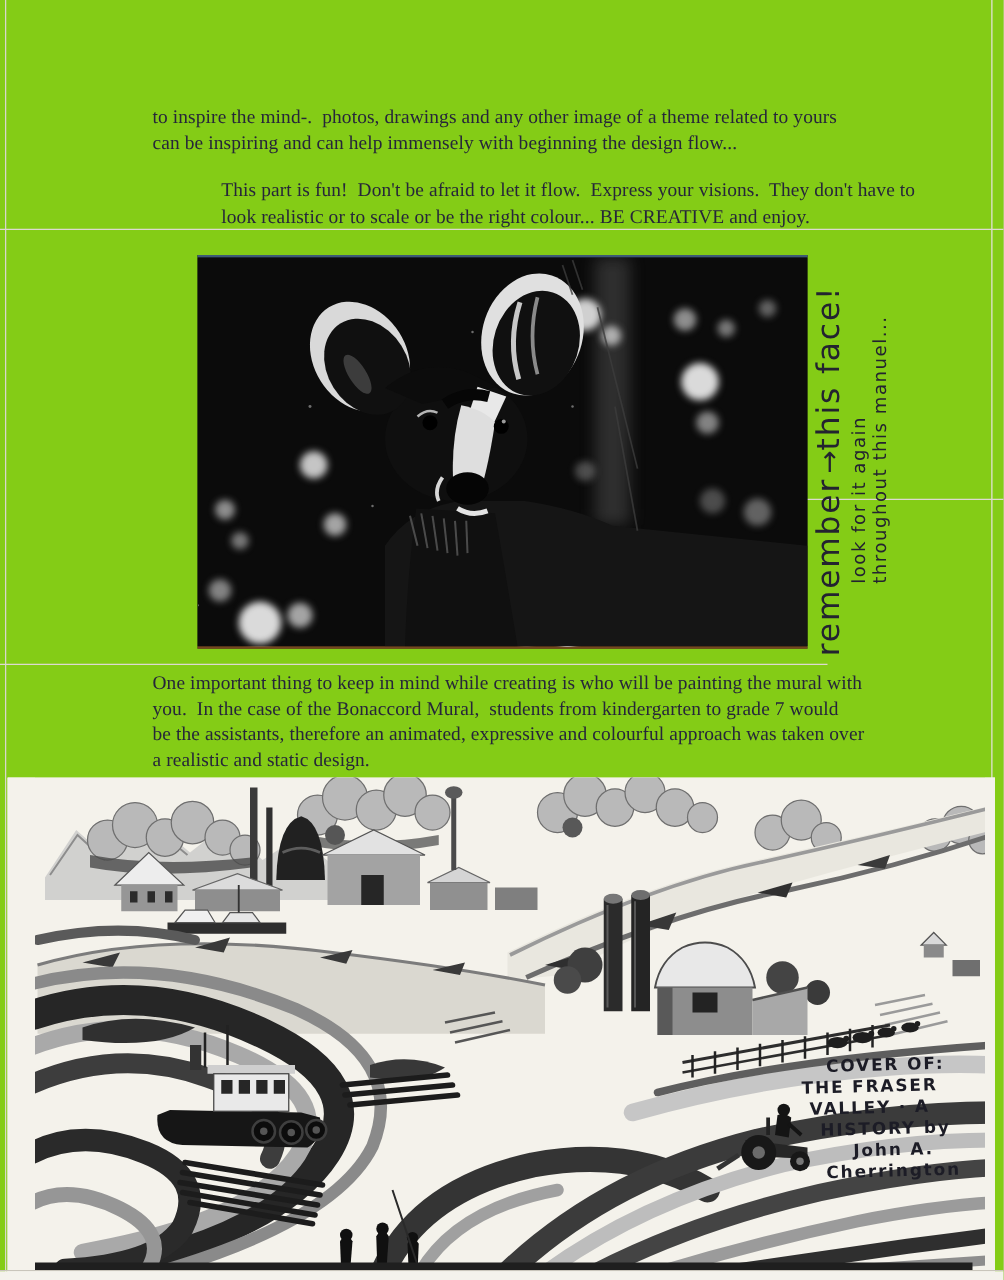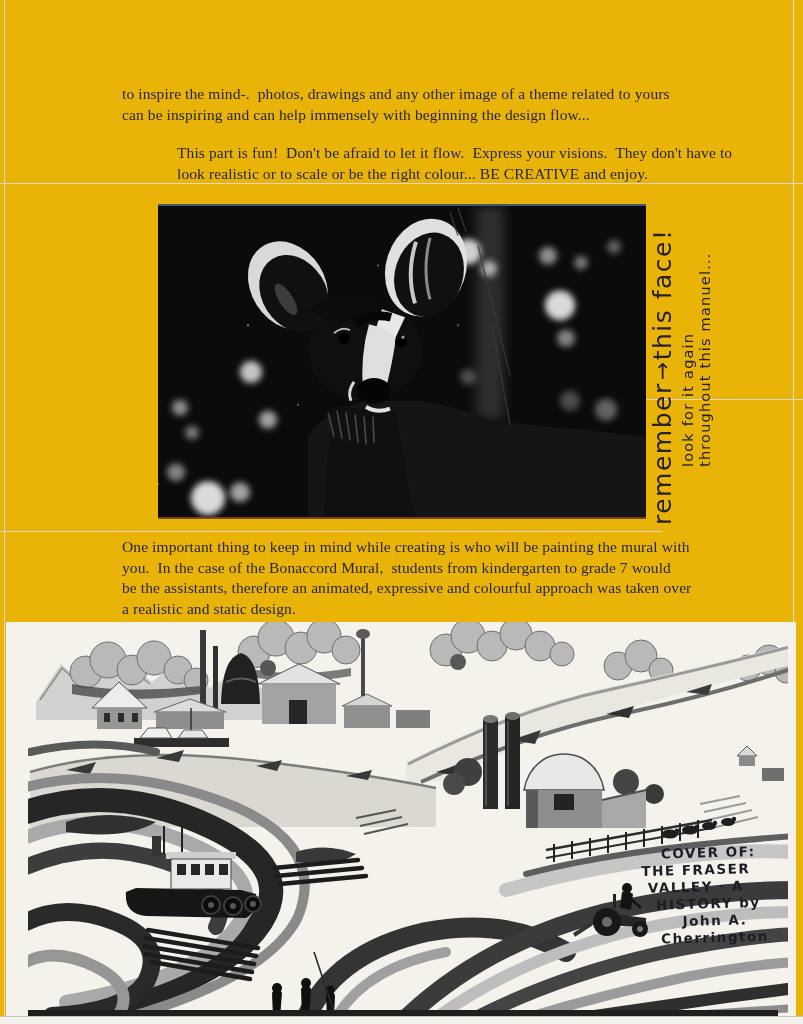--- a/index.html
+++ b/index.html
@@ -1,18 +1,18 @@
 <!DOCTYPE html>
 <html style="--ink: #26263a; --pencil: #232330; --paper: #f2efe8;"><head>
 <meta charset="utf-8">
 <style>
   html,body { margin:0; padding:0; background:#d8d5cd; }
   .page {
     position:relative; width:803px; height:1024px;
-    background:#eab308; overflow:hidden;
+    background:#84cc16; overflow:hidden;
     font-family:"Liberation Serif","DejaVu Serif",serif;
   }
   
   .edge-v { position:absolute; top:0; left:4px; width:1px; height:1024px; background:#d9d6cd; }
   .edge-v2 { position:absolute; top:0; left:793px; width:1px; height:1024px; background:#e4e1d9; }
   .seam { position:absolute; height:1px; background:#ddd9d0; }
   .seam1 { top:183px; left:0; width:803px; }
   .seam2 { top:399px; left:645px; width:158px; }
   .seam3 { top:531px; left:0; width:662px; }
   .seam4 { top:1016px; left:0; width:803px; background:#c9c5bb; }

